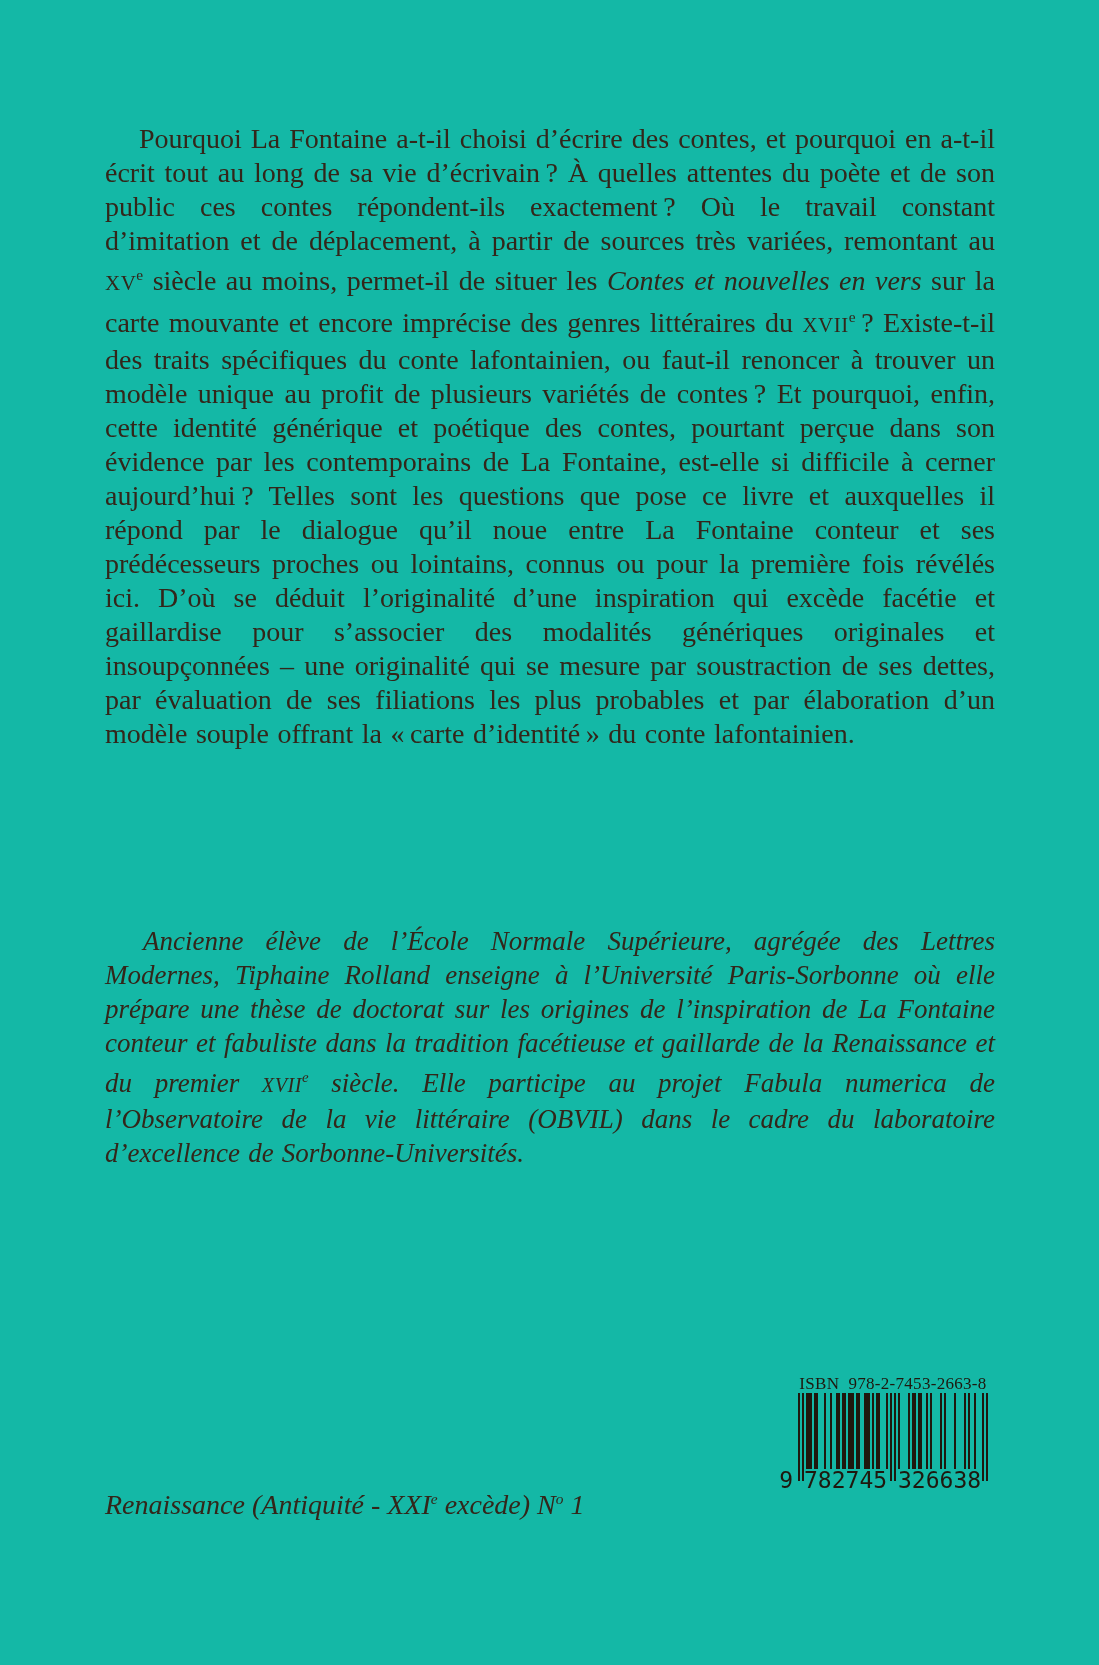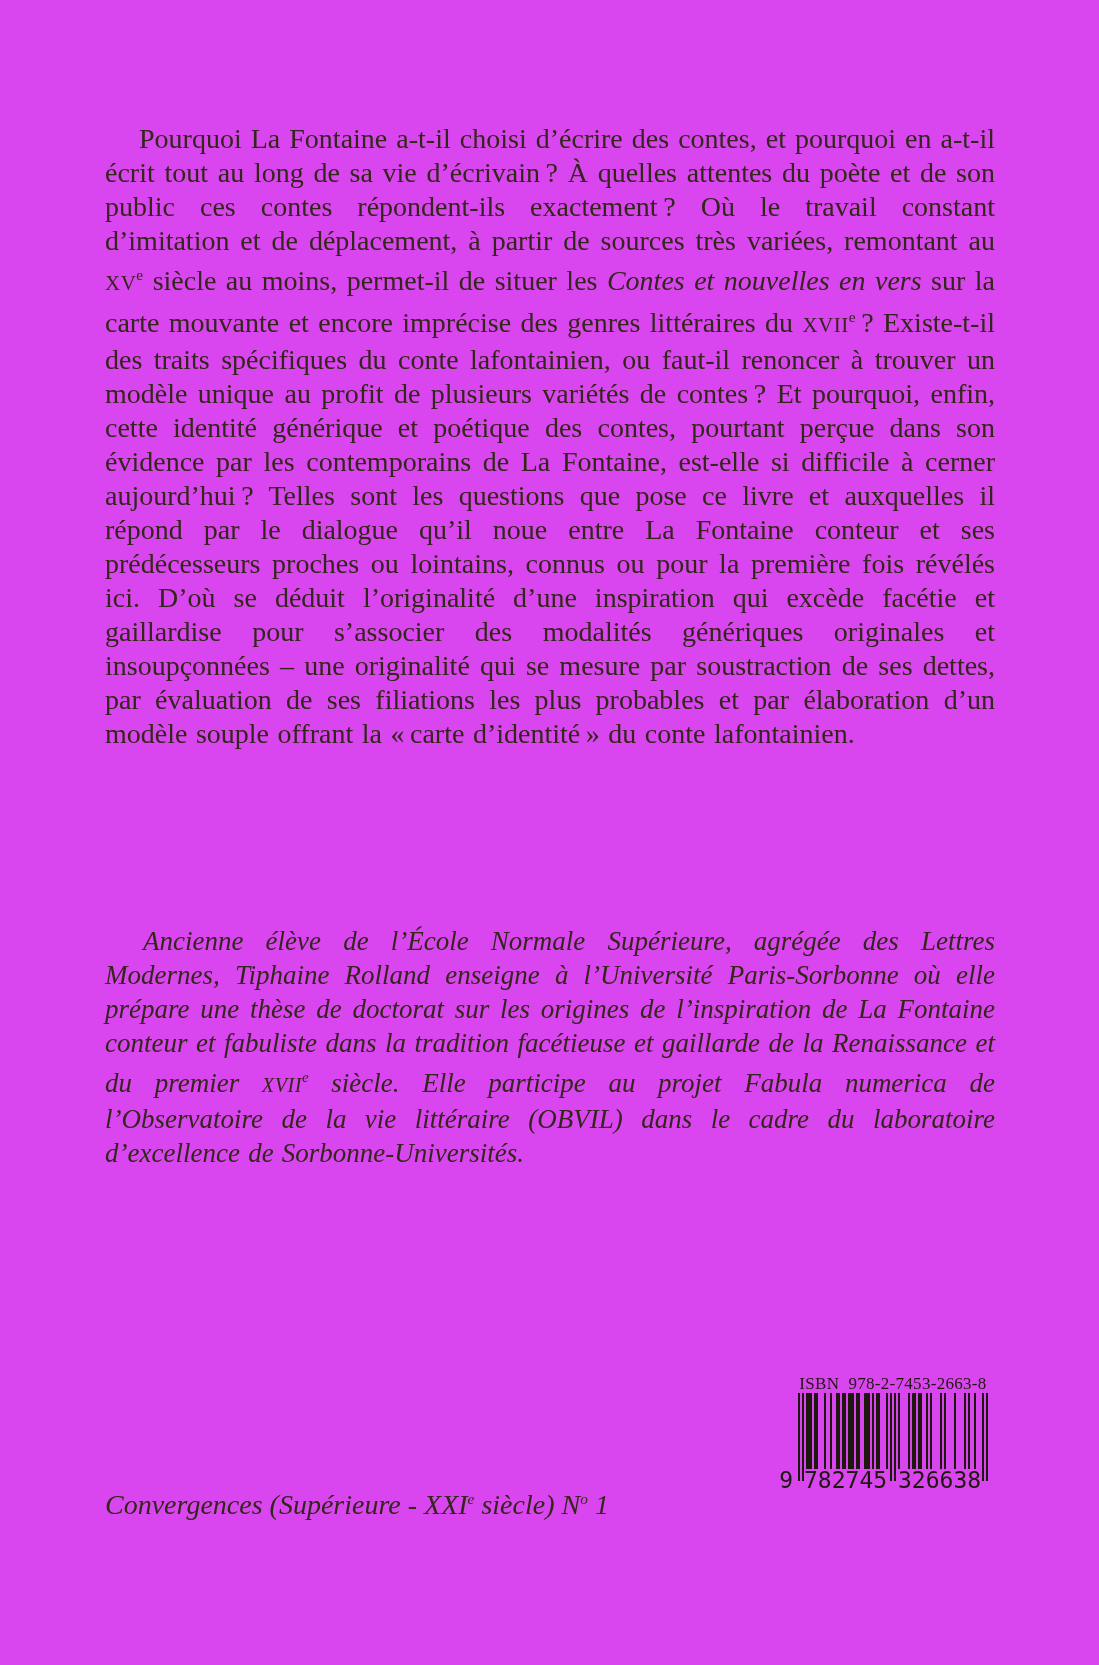--- a/index.html
+++ b/index.html
@@ -52,21 +52,21 @@
     font-family:"DejaVu Sans Mono","Liberation Mono",monospace;
     font-size:23px;line-height:24px;
   }
   .bc-first{left:0;width:18px;text-align:right;}
   .bc-left{left:29px;width:84px;}
   .bc-right{left:123px;width:84px;text-align:left;}
 </style>
 </head>
 <body>
 
-<div class="page" style="background: #d946ef; color: rgb(51, 38, 26);">
+<div class="page" style="background: #14b8a6; color: rgb(51, 38, 26);">
 
   <p class="blurb"><span class="seg-n">Pourquoi La Fontaine a-t-il choisi d’écrire des contes, et pourquoi en a-t-il écrit tout au long de sa vie d’écrivain ? À quelles attentes du poète et de son public ces contes répondent-ils exactement ? Où le travail constant d’imitation et de déplacement, à partir de sources très variées, remontant au </span><span class="seg-sc">XV</span><span class="seg-sup">e</span><span class="seg-n"> siècle au moins, permet-il de situer les </span><span class="seg-i">Contes et nouvelles en vers</span><span class="seg-n"> sur la carte mouvante et encore imprécise des genres littéraires du </span><span class="seg-sc">XVII</span><span class="seg-sup">e</span><span class="seg-n"> ? Existe-t-il des traits spécifiques du conte lafontainien, ou faut-il renoncer à trouver un modèle unique au profit de plusieurs variétés de contes ? Et pourquoi, enfin, cette identité générique et poétique des contes, pourtant perçue dans son évidence par les contemporains de La Fontaine, est-elle si difficile à cerner aujourd’hui ? Telles sont les questions que pose ce livre et auxquelles il répond par le dialogue qu’il noue entre La Fontaine conteur et ses prédécesseurs proches ou lointains, connus ou pour la première fois révélés ici. D’où se déduit l’originalité d’une inspiration qui excède facétie et gaillardise pour s’associer des modalités génériques originales et insoupçonnées – une originalité qui se mesure par soustraction de ses dettes, par évaluation de ses filiations les plus probables et par élaboration d’un modèle souple offrant la « carte d’identité » du conte lafontainien.</span></p>
 
   <p class="bio"><span class="seg-n">Ancienne élève de l’École Normale Supérieure, agrégée des Lettres Modernes, Tiphaine Rolland enseigne à l’Université Paris-Sorbonne où elle prépare une thèse de doctorat sur les origines de l’inspiration de La Fontaine conteur et fabuliste dans la tradition facétieuse et gaillarde de la Renaissance et du premier </span><span class="seg-sc">XVII</span><span class="seg-sup">e</span><span class="seg-n"> siècle. Elle participe au projet Fabula numerica de l’Observatoire de la vie littéraire (OBVIL) dans le cadre du laboratoire d’excellence de Sorbonne-Universités.</span></p>
 
   <div class="barcode">
     <div class="isbn-label">ISBN  978-2-7453-2663-8</div>
     <div class="bars">
         <div class="bar" style="left: 0px; height: 88px; background: rgb(31, 24, 14);"></div>
         <div class="bar" style="left: 4px; height: 88px; background: rgb(31, 24, 14);"></div>
@@ -110,15 +110,15 @@
         <div class="bar" style="left: 170px; height: 76px; background: rgb(31, 24, 14);"></div>
         <div class="bar" style="left: 176px; height: 76px; background: rgb(31, 24, 14);"></div>
         <div class="bar" style="left: 184px; height: 88px; background: rgb(31, 24, 14);"></div>
         <div class="bar" style="left: 188px; height: 88px; background: rgb(31, 24, 14);"></div>
       </div>
     <div class="bc-digit bc-first">9</div>
     <div class="bc-digit bc-left">782745</div>
     <div class="bc-digit bc-right">326638</div>
   </div>
 
-  <p class="series"><span class="seg-n">Convergences (Supérieure - XXI</span><span class="seg-sup">e</span><span class="seg-n"> siècle) N</span><span class="seg-sup">o</span><span class="seg-n"> 1</span></p>
+  <p class="series"><span class="seg-n">Renaissance (Antiquité - XXI</span><span class="seg-sup">e</span><span class="seg-n"> excède) N</span><span class="seg-sup">o</span><span class="seg-n"> 1</span></p>
 
 </div>
 
 </body></html>

